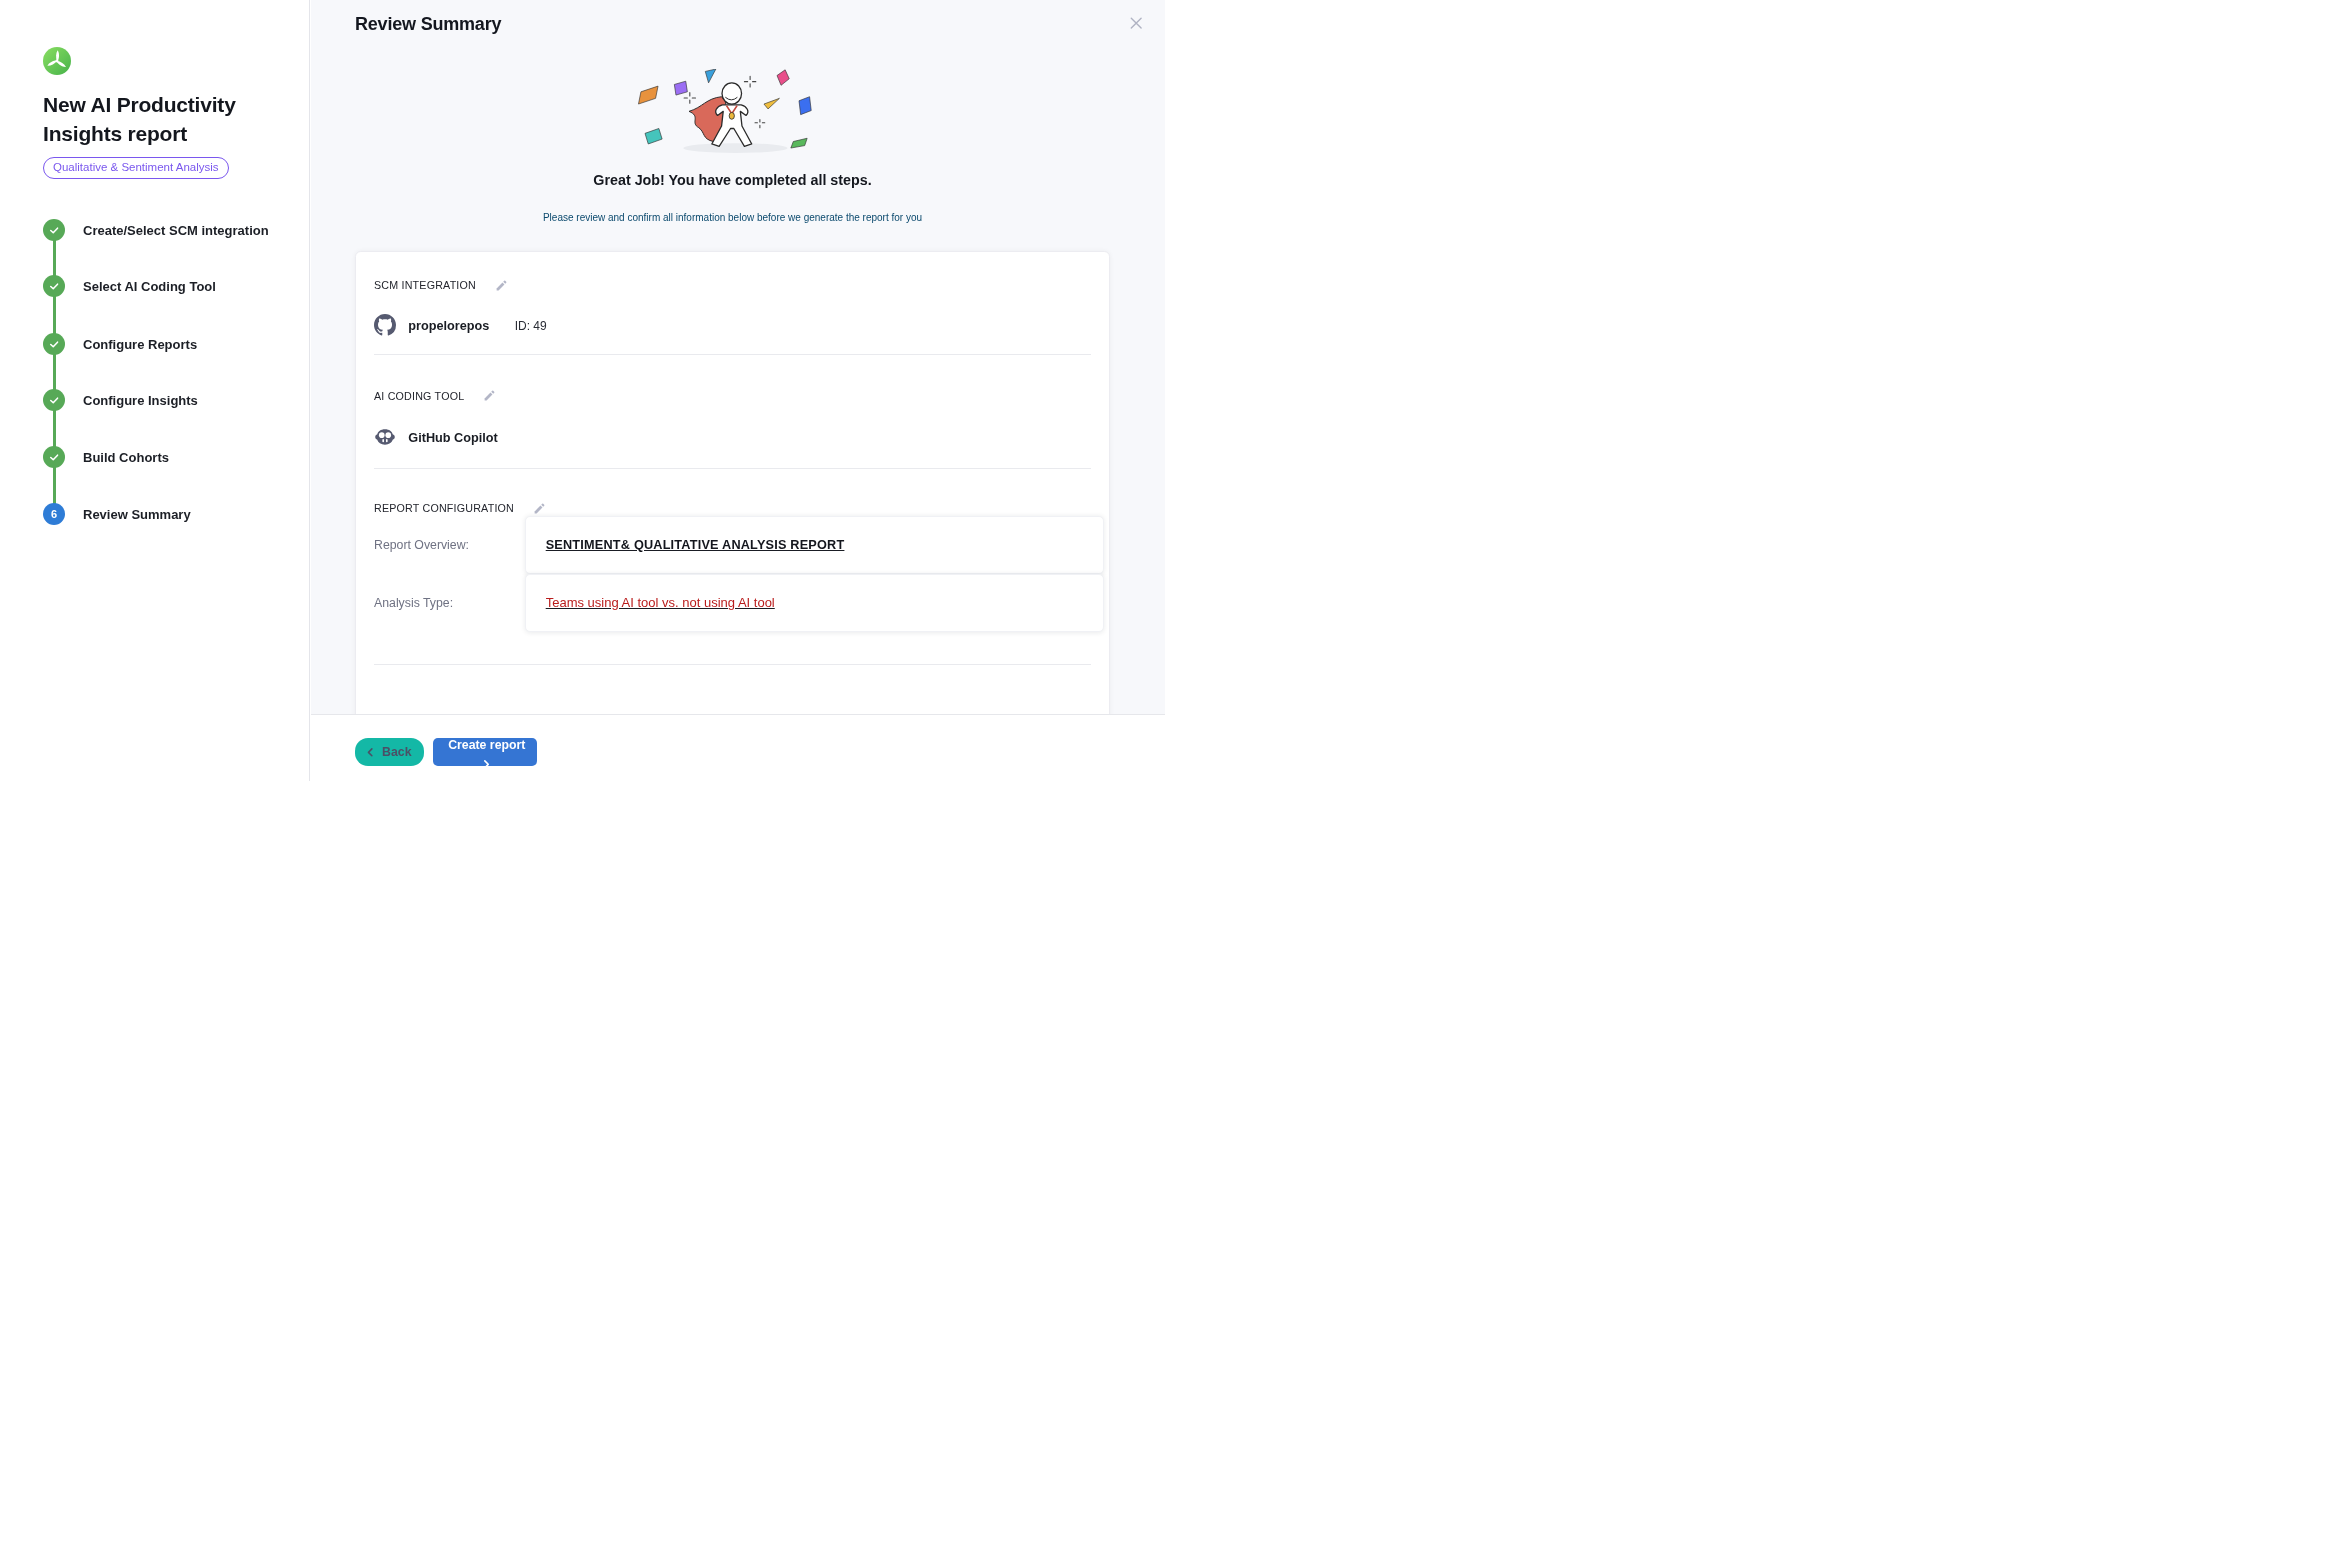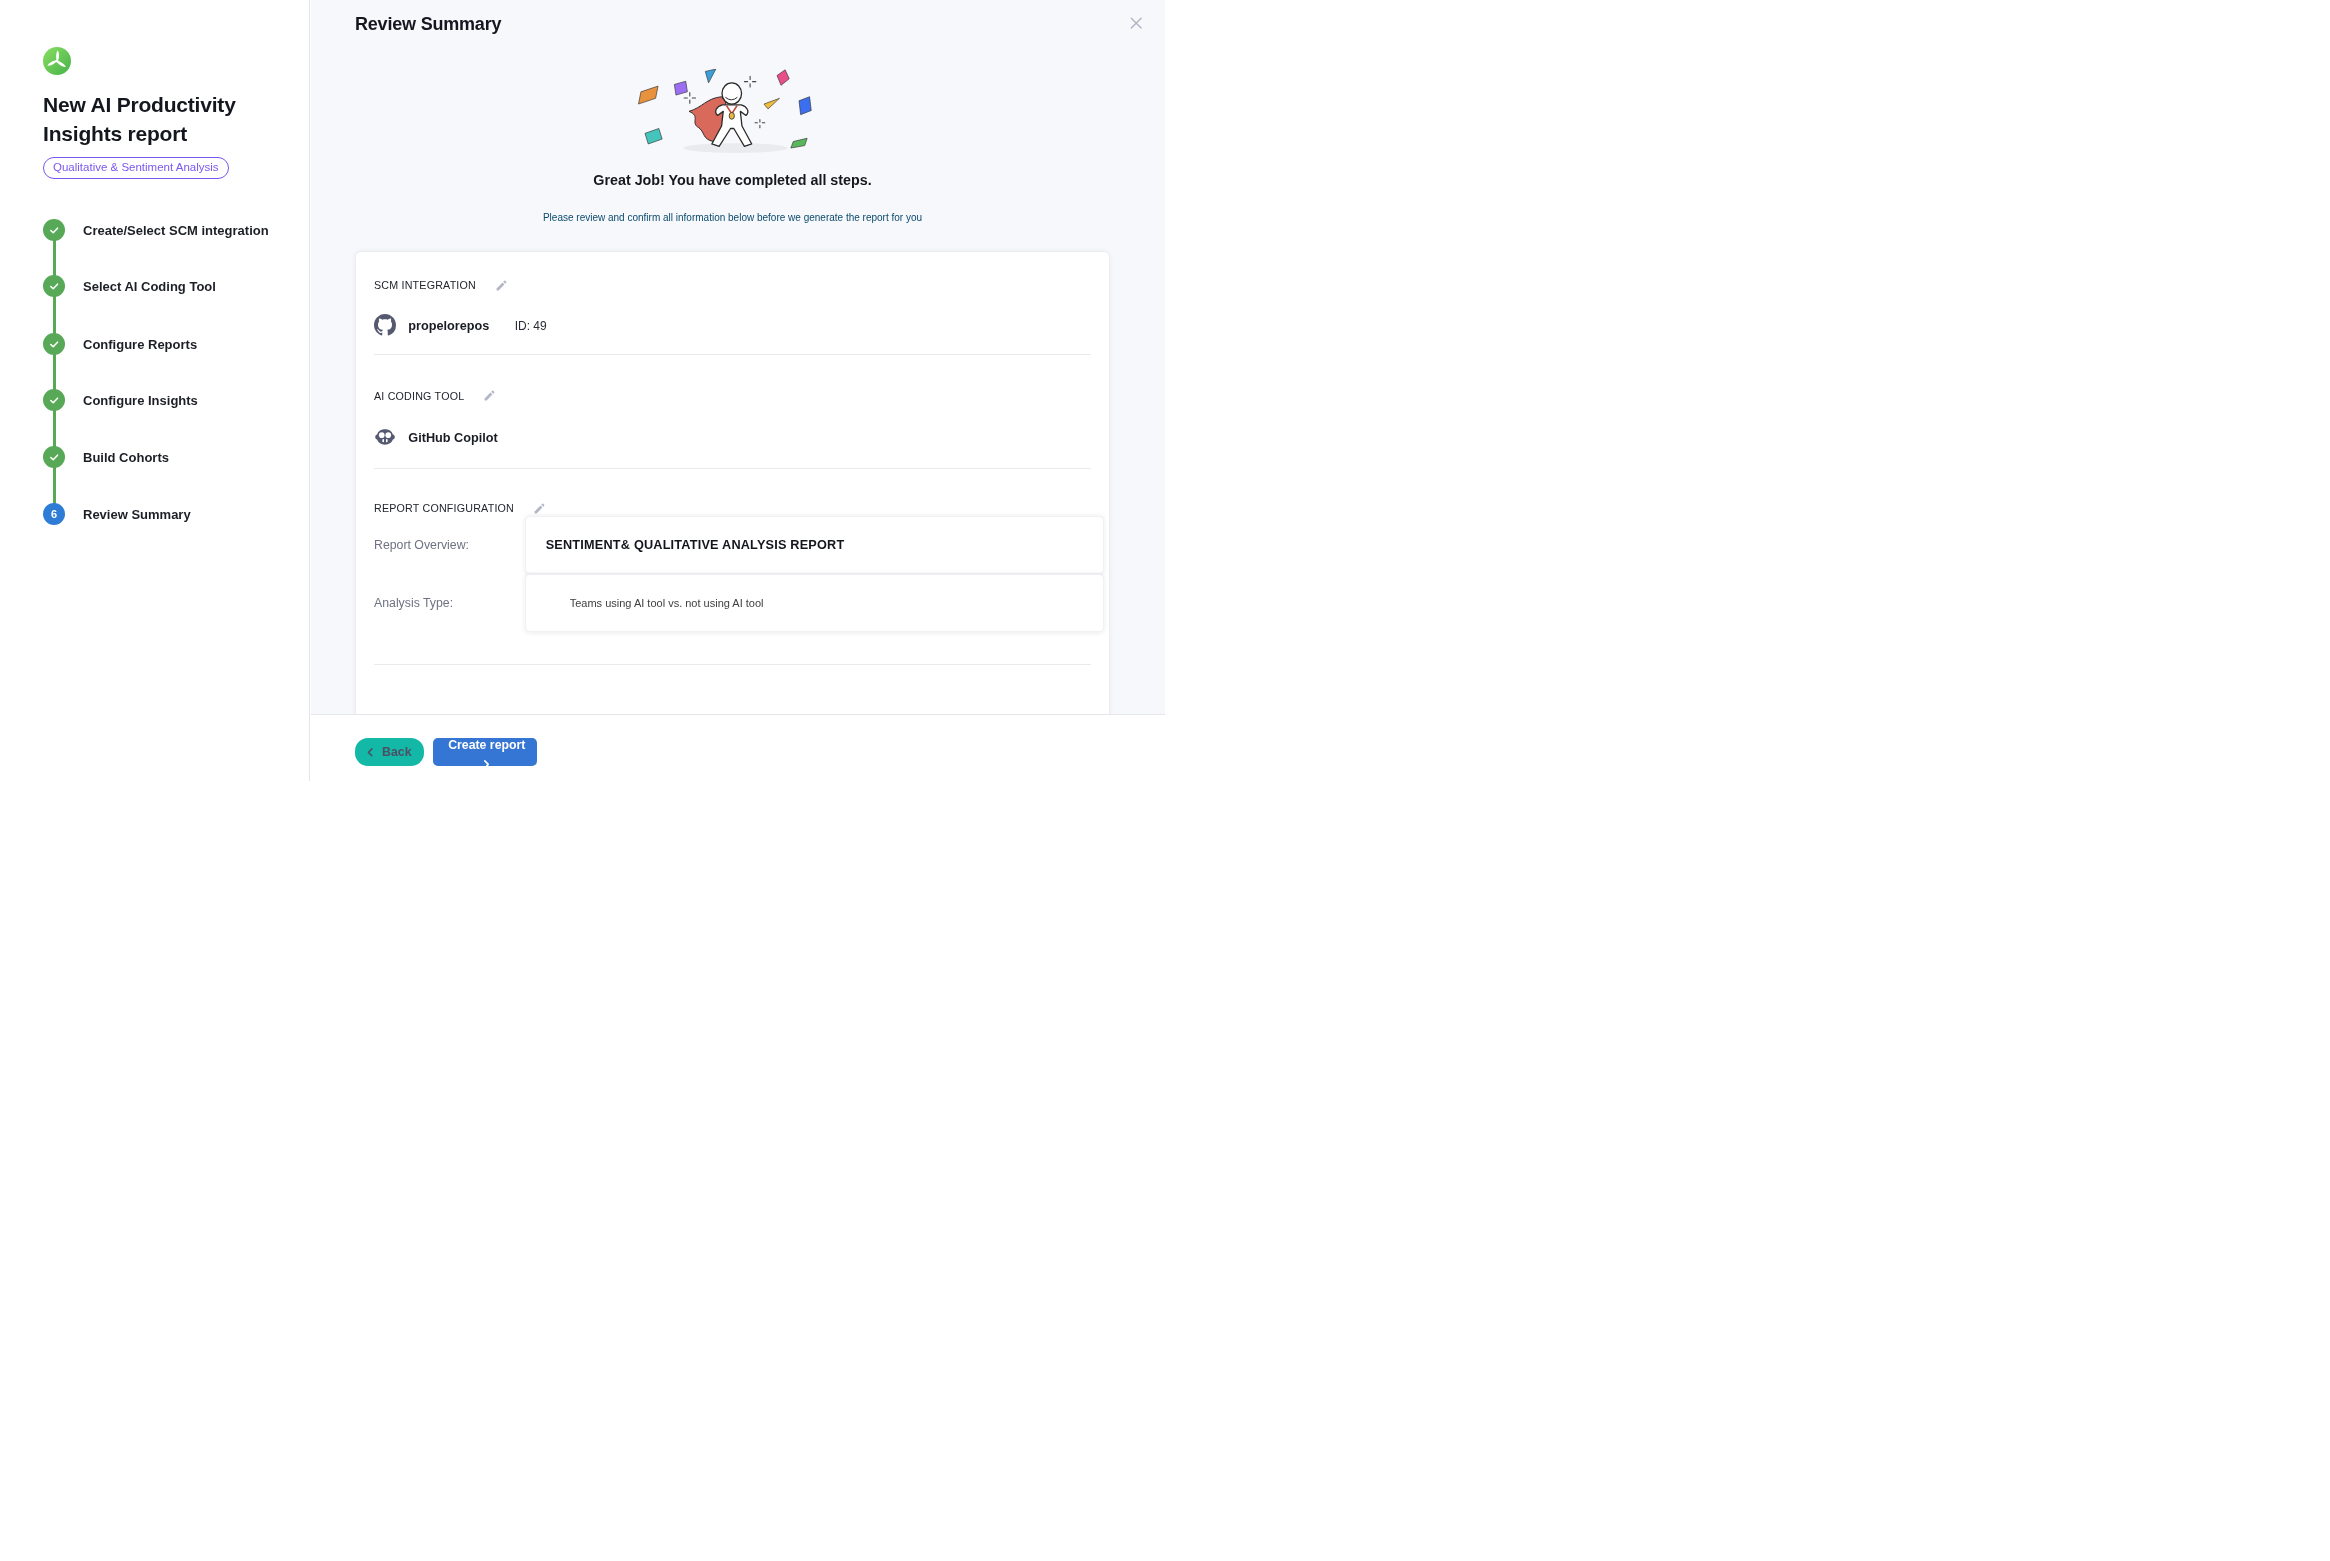--- a/index.html
+++ b/index.html
@@ -39,23 +39,23 @@
   .entity-name { font-size:12.7px; font-weight:700; color:#191c23; }
   .entity-id { font-size:12px; color:#2a2d35; margin-left:13px; }
   .divider { margin:0 18px; height:0.8px; background:#e9eaee; }
 
   .mt32 { margin-top:26px; } .mt28 { margin-top:23px; } .mt20 { margin-top:16.4px; }
   .mt41 { margin-top:34px; } .mt29 { margin-top:24px; } .mt23 { margin-top:19px; }
   .mt39 { margin-top:32px; } .mt25 { margin-top:20.5px; }
 
   .field-row { margin:0 4.9px 0 18px; display:flex; align-items:center; }
   .field-label { flex:0 0 151px; font-size:12.3px; color:#6f7283; }
-  .field-box { flex:1; height:58px; background:#fff; border:0.8px solid #f0f1f5; border-radius:4.9px; box-shadow:0 0.8px 4.9px rgba(25,28,45,.09); display:flex; align-items:center; padding:0 19.7px; }
+  .field-box { flex:1; height:58px; background:#fff; border:0.8px solid #f0f1f5; border-radius:4.9px; box-shadow:0 0.8px 4.9px rgba(25,28,45,.09); display:flex; align-items:center; padding:0 19.7px;text-decoration:underline; }
   .field-value-strong { font-size:12.7px; font-weight:700; color:#14161d; letter-spacing:0.2px; }
-  .field-value-muted { font-size:11px; color:#404040;margin-left:24px; }
+  .field-value-muted { font-size:13px; color:#b91c1c; }
 
   
   .footer { position:absolute; left:311px; bottom:0; width:855px; height:67px; background:#ffffff; border-top:0.8px solid #e6e7eb; }
   .footer-inner { position:absolute; left:44px; top:23px; display:flex; gap:9px; }
   .btn { height:28px; border:none; border-radius:4.9px; font-family:"Liberation Sans",sans-serif; font-size:12.3px; font-weight:700; display:flex; align-items:center; gap:6.6px; cursor:pointer; }
   .btn-back { background:#14b8a6; color:#4b5066; padding:0 13px 0 9.8px;border-radius:13px; }
   .btn-create { background:#3575d3; color:#ffffff; padding:0 11.5px 0 14.7px;flex-direction:column; }
 </style>
 </head>
 <body>

